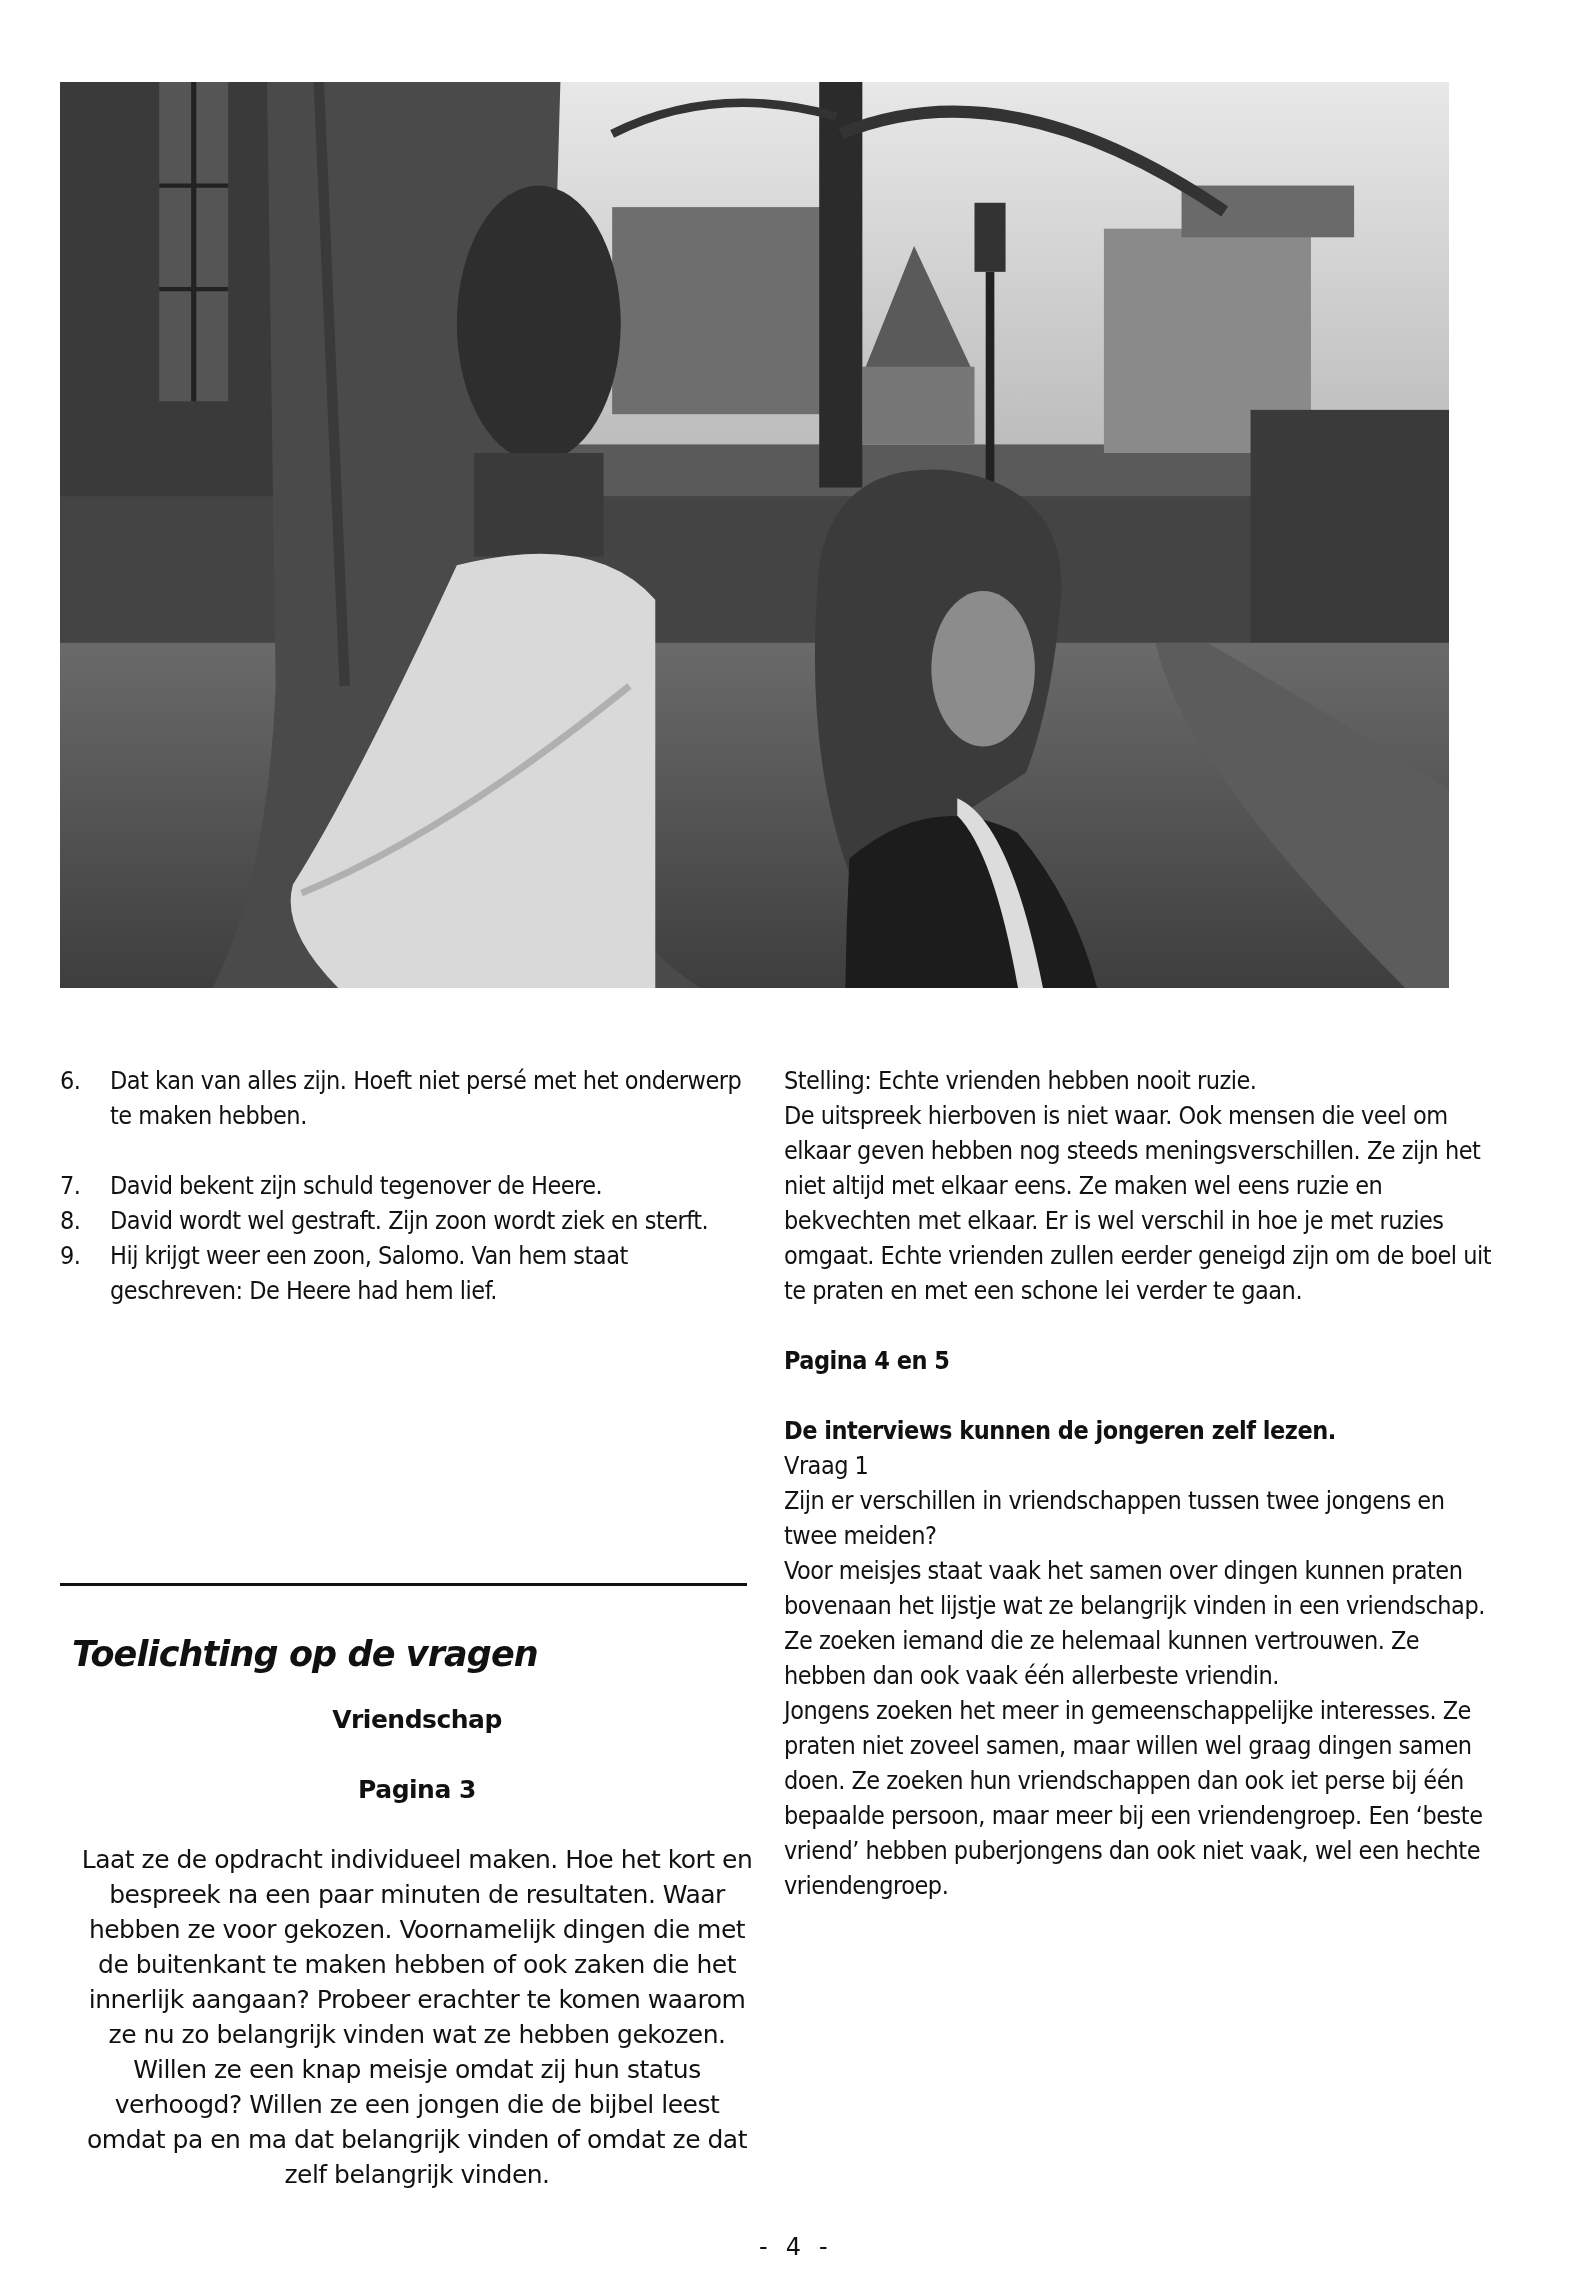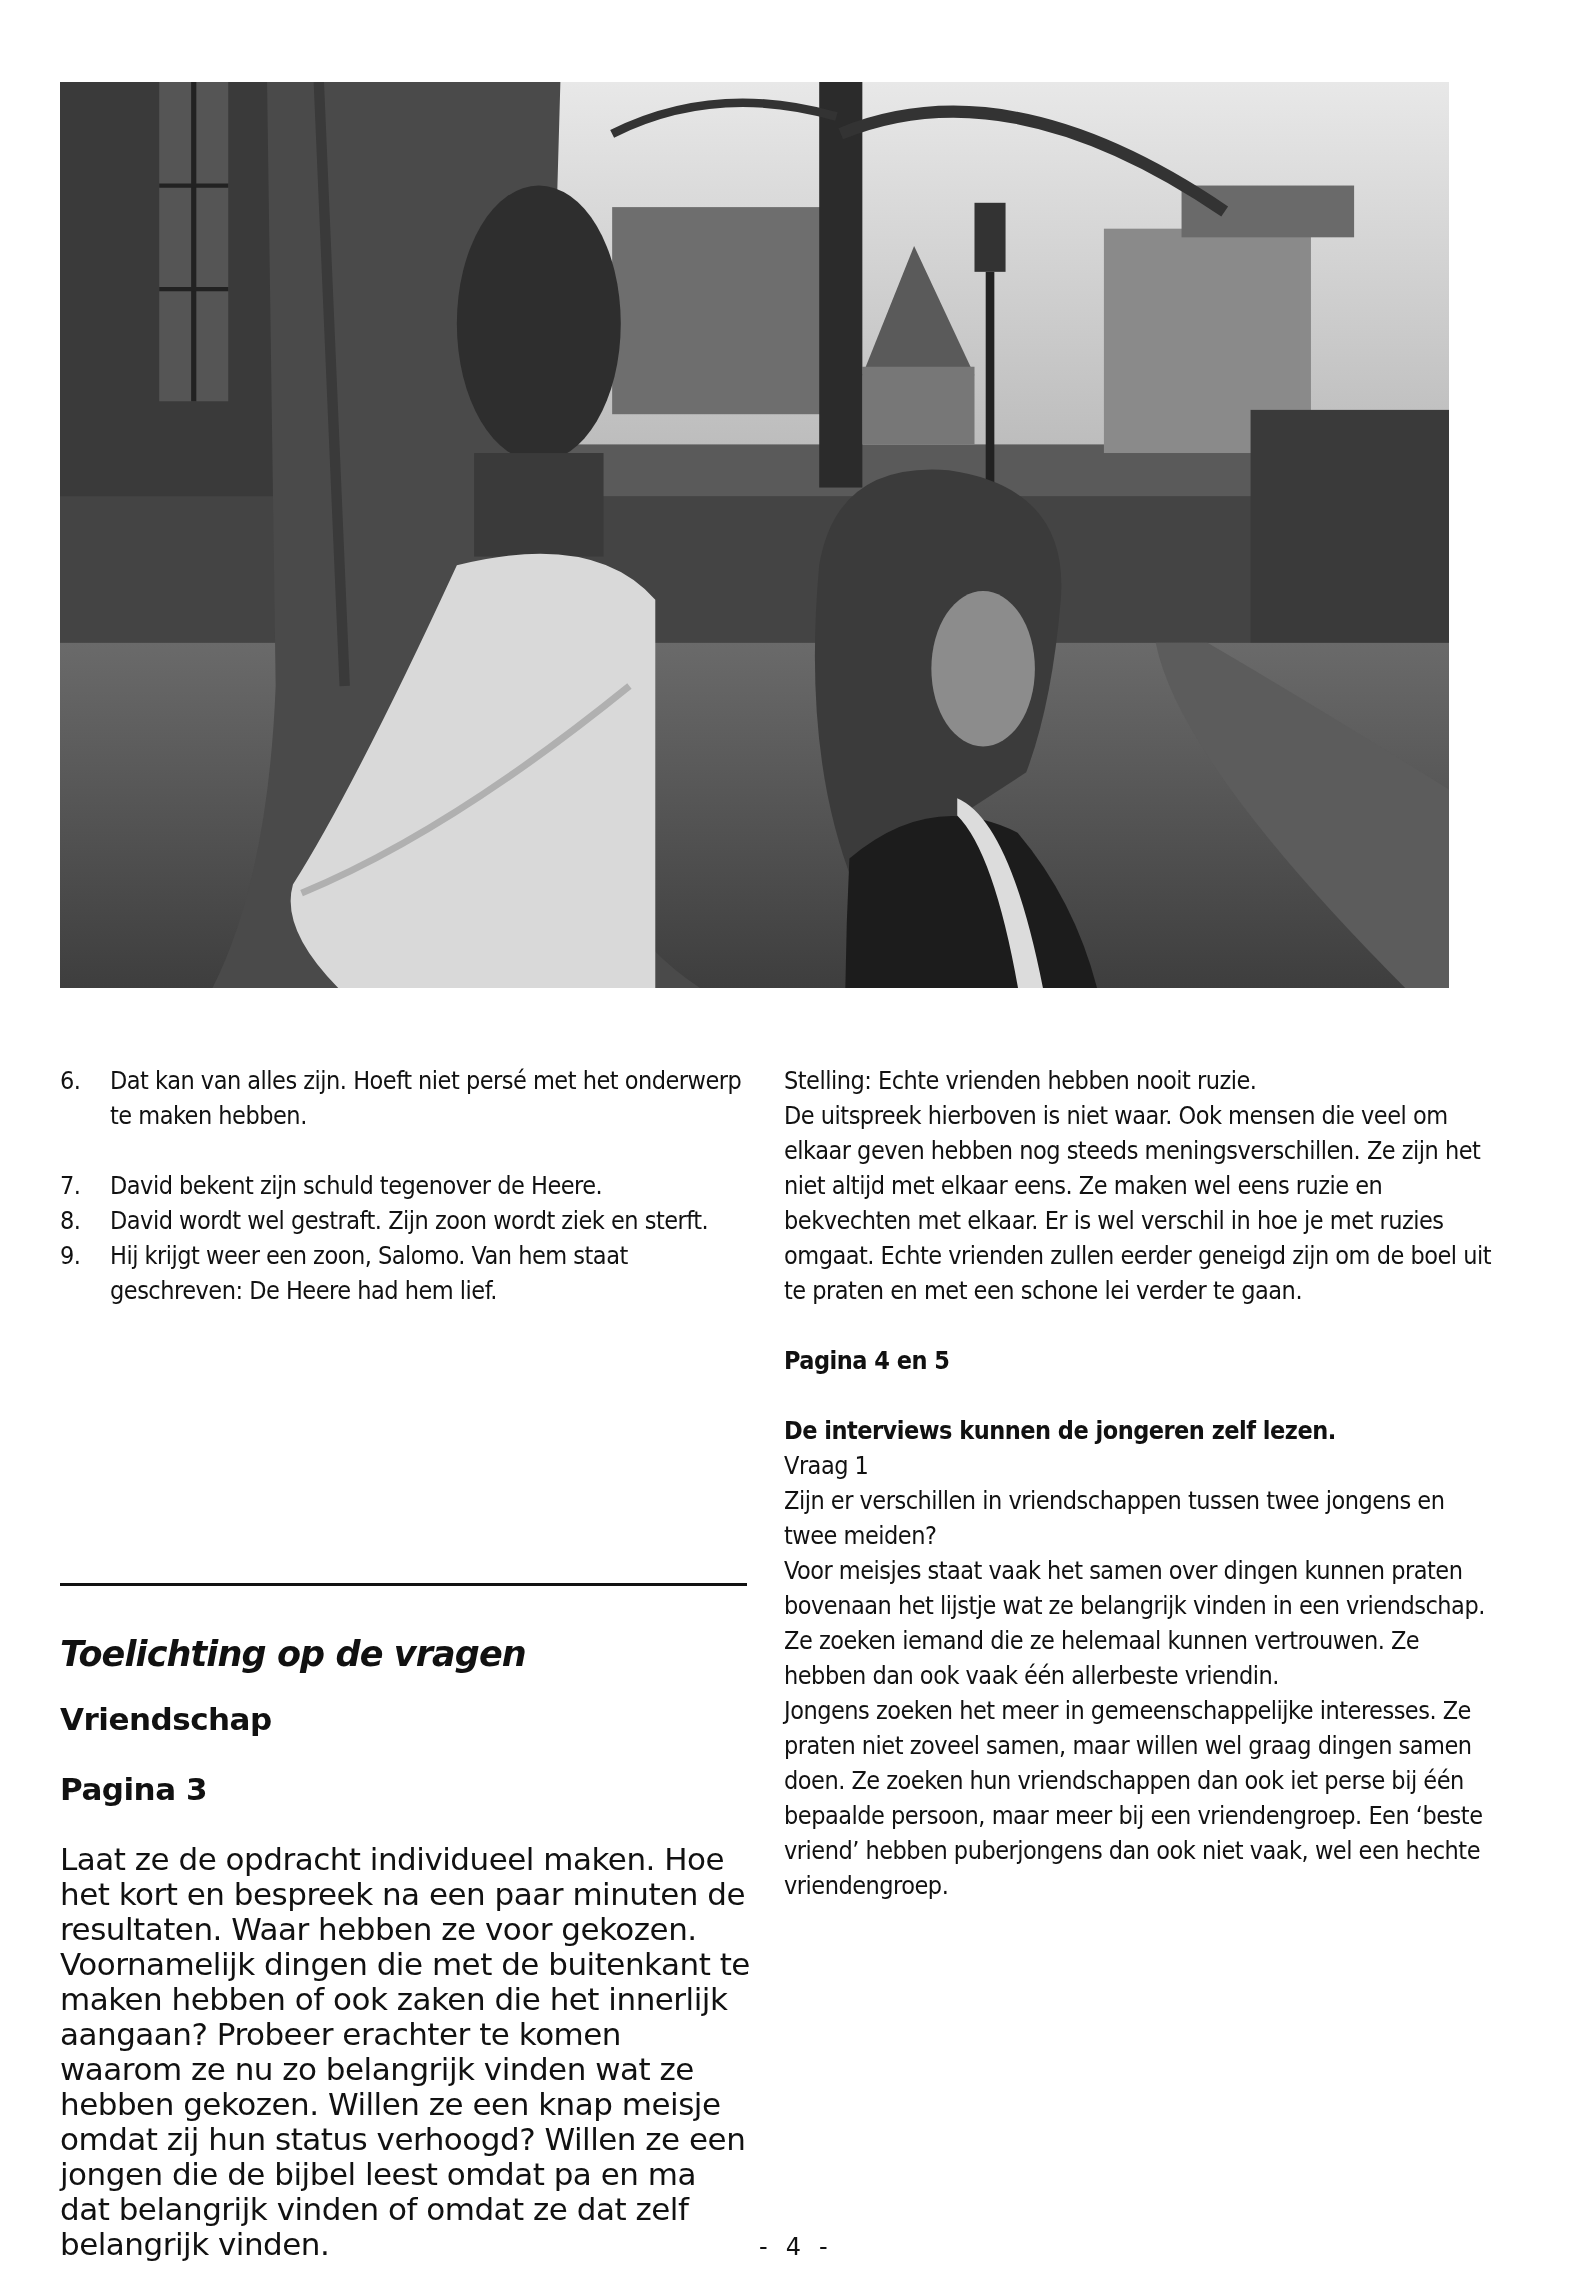--- a/index.html
+++ b/index.html
@@ -65,40 +65,41 @@
       position: absolute;
       left: 60px;
       top: 1583px;
       width: 687px;
       height: 2.6px;
       background: #111111;
     }
 
     .section-title {
       position: absolute;
-      left: 60px;
+      left: 72px;
       top: 1634px;
       font-size: 35px;
       font-style: italic;
       font-weight: bold;
       letter-spacing: -0.9px;
       margin: 0;
     }
     .subhead {
       font-weight: bold;
       margin: 0;
     }
     .left-lower {
       position: absolute;
-      left: 60px;
+      left: 72px;
       top: 1702px;
       width: 690px;
-      font-size: 31px;
+      font-size: 25px;
       line-height: 35px;
       letter-spacing: -0.5px;
+      text-align: center;
     }
     .left-lower .subhead.s1 { margin-bottom: 35px; }
     .left-lower .subhead.s2 { margin-bottom: 35px; margin-top: 13px; }
 
     p { margin: 0; }
     .para-gap { margin-bottom: 35px; }
 
     .page-number {
       position: absolute;
       left: 0;

